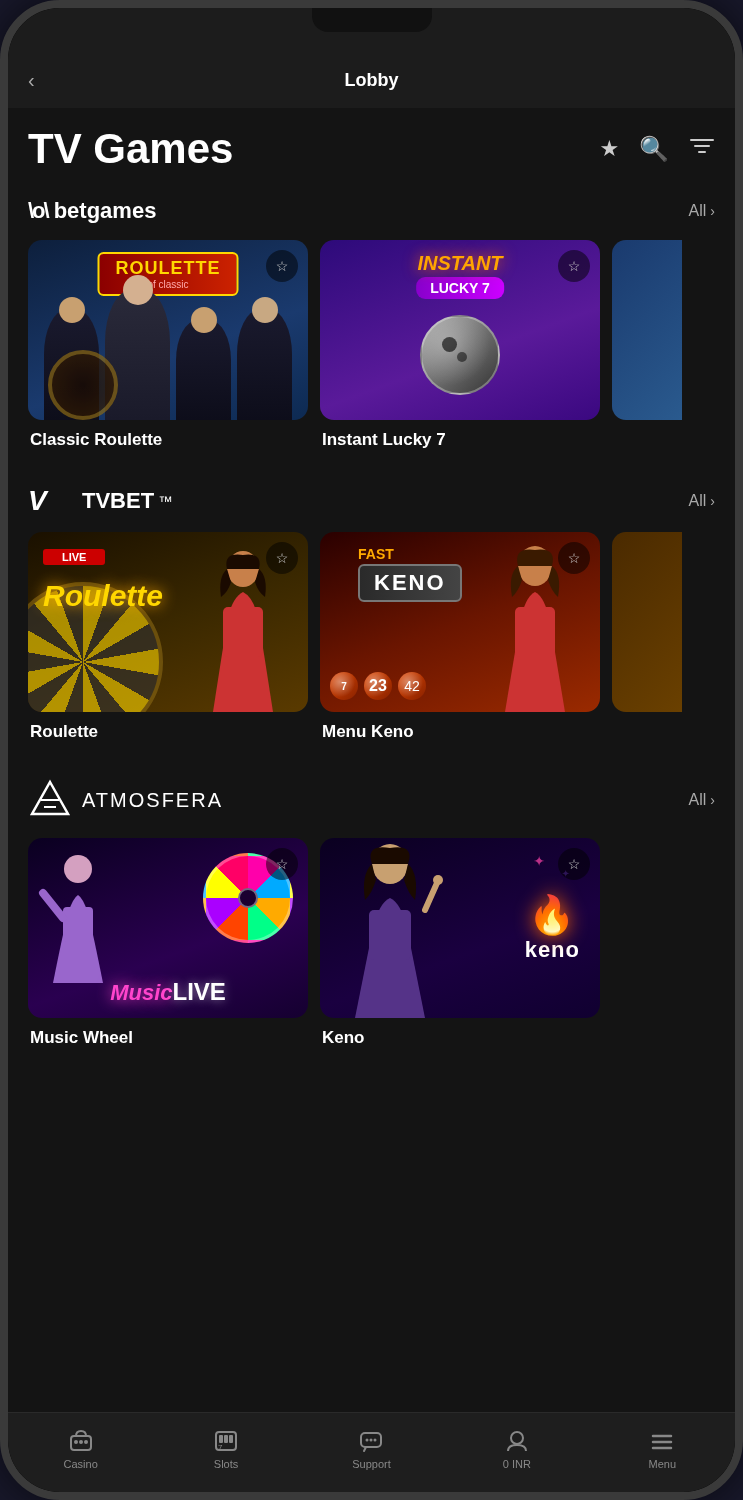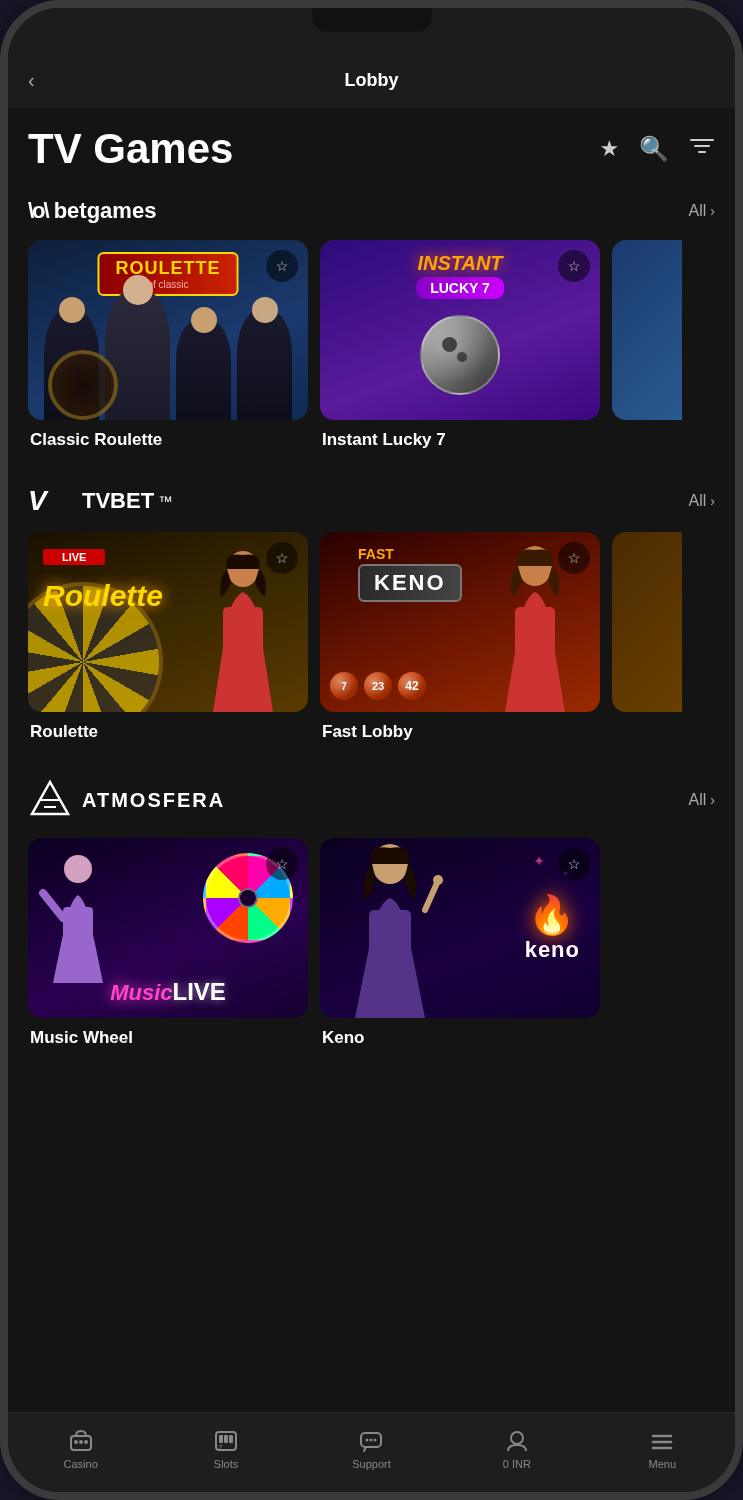--- a/index.html
+++ b/index.html
@@ -235,21 +235,21 @@
     
     .atmosfera-logo {
       display: flex;
       align-items: center;
       gap: 10px;
     }
 
     .atmos-name {
       color: #ffffff;
       font-size: 20px;
-      font-weight: 700;
+      font-weight: 400;
       letter-spacing: 2px;
     }
 
     
     .bottom-nav {
       height: 80px;
       background: #1e1e1e;
       display: flex;
       align-items: center;
       justify-content: space-around;
@@ -450,37 +450,37 @@
 
               <div style="position:absolute;top:14px;left:15px;margin-left:23px;">
                 <div style="color:#ffaa00;font-size:14px;font-weight:700;">FAST</div>
                 <div style="background:linear-gradient(90deg,#2a2a2a,#444);border:2px solid #777;border-radius:6px;padding:4px 14px;color:#fff;font-size:22px;font-weight:900;letter-spacing:2px;margin-top:2px;">KENO</div>
               </div>
 
               <div style="position:absolute;top:10px;right:60px;color:#ff5500;font-size:26px;font-weight:900;">8</div>
 
               <div style="position:absolute;bottom:12px;left:10px;display:flex;gap:6px;">
                 <div style="width:28px;height:28px;border-radius:50%;background:radial-gradient(circle at 35% 35%,rgba(255,255,255,0.4),transparent 60%),linear-gradient(135deg,#dd4400,#882200);display:flex;align-items:center;justify-content:center;color:#fff;font-size:10px;font-weight:700;">7</div>
-                <div style="width:28px;height:28px;border-radius:50%;background:radial-gradient(circle at 35% 35%,rgba(255,255,255,0.4),transparent 60%),linear-gradient(135deg,#dd4400,#882200);display:flex;align-items:center;justify-content:center;color:#fff;font-size:11px;font-weight:700;">23</div>
-                <div style="width:28px;height:28px;border-radius:50%;background:radial-gradient(circle at 35% 35%,rgba(255,255,255,0.4),transparent 60%),linear-gradient(135deg,#dd4400,#882200);display:flex;align-items:center;justify-content:center;color:#fff;font-size:12px;font-weight:700;">42</div>
+                <div style="width:28px;height:28px;border-radius:50%;background:radial-gradient(circle at 35% 35%,rgba(255,255,255,0.4),transparent 60%),linear-gradient(135deg,#dd4400,#882200);display:flex;align-items:center;justify-content:center;color:#fff;font-size:16px;font-weight:700;">23</div>
+                <div style="width:28px;height:28px;border-radius:50%;background:radial-gradient(circle at 35% 35%,rgba(255,255,255,0.4),transparent 60%),linear-gradient(135deg,#dd4400,#882200);display:flex;align-items:center;justify-content:center;color:#fff;font-size:14px;font-weight:400;">42</div>
               </div>
 
               <div style="position:absolute;right:10px;bottom:0;width:110px;height:170px;">
                 <svg viewBox="0 0 110 170" width="110" height="170">
                   <ellipse cx="55" cy="24" rx="17" ry="20" fill="#c8804a"></ellipse>
                   <path d="M25,170 Q35,110 40,80 Q45,55 55,50 Q65,55 70,80 Q75,110 85,170Z" fill="#cc3333"></path>
                   <rect x="35" y="65" width="40" height="50" fill="#cc3333" rx="5"></rect>
                   <path d="M38,24 Q33,5 55,8 Q77,5 72,24" fill="#3a1a00"></path>
                   <path d="M38,24 Q28,32 32,55 Q38,50 42,38Z" fill="#3a1a00"></path>
                   <path d="M72,24 Q82,32 78,55 Q72,50 68,38Z" fill="#3a1a00"></path>
                 </svg>
               </div>
               <div class="star-btn">☆</div>
             </div>
-            <div class="game-title">Fast Lobby</div>
+            <div class="game-title">Menu Keno</div>
           </div>
 
           <div class="partial-card">
             <div class="game-card-img" style="width:70px;height:180px;background:linear-gradient(135deg,#4a2a00,#6a4000);border-radius:14px 0 0 14px;"></div>
           </div>
 
         </div>
       </div>
 
       <div class="section">

